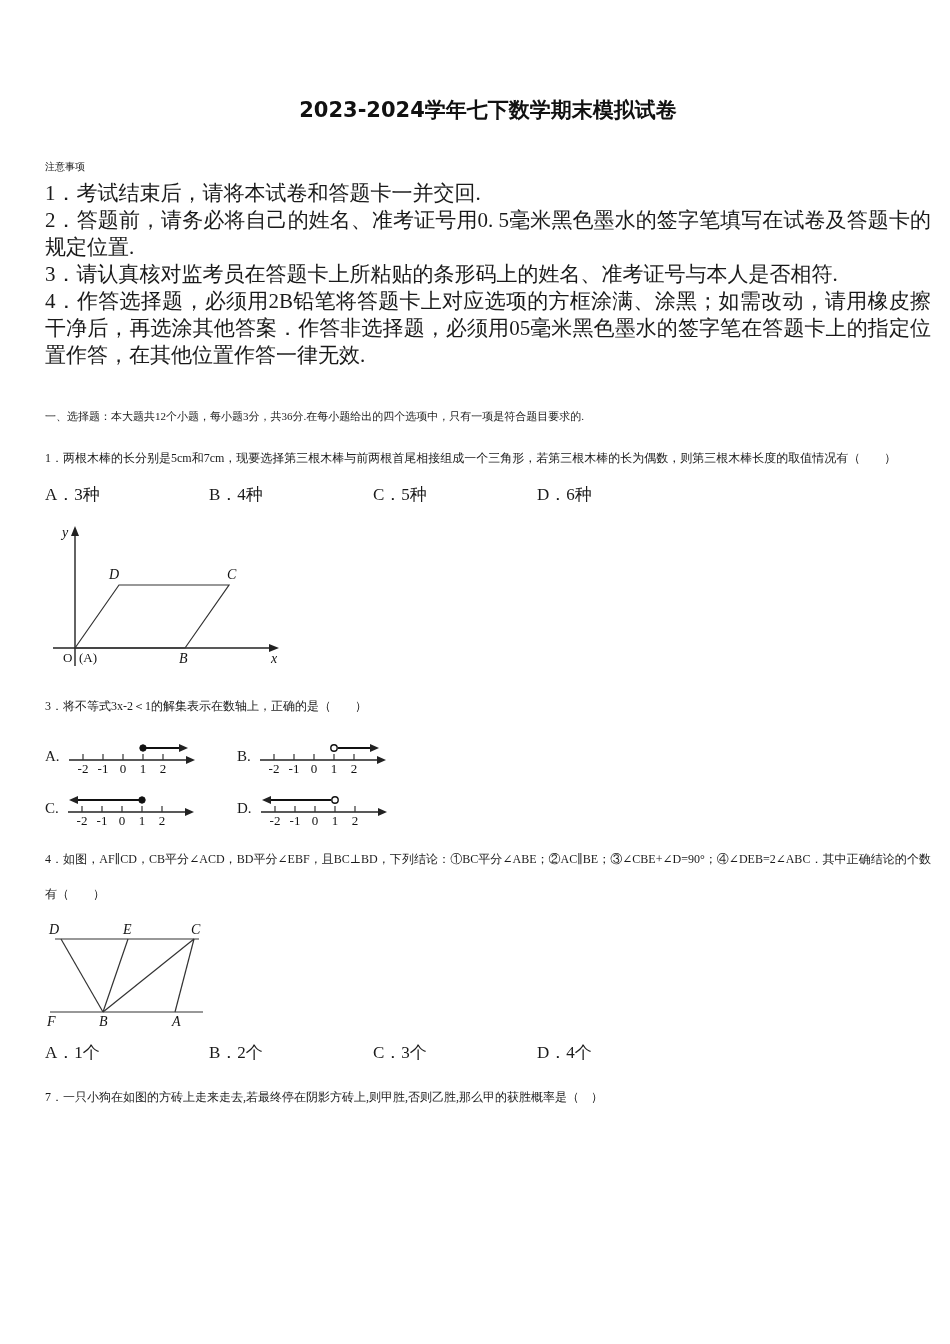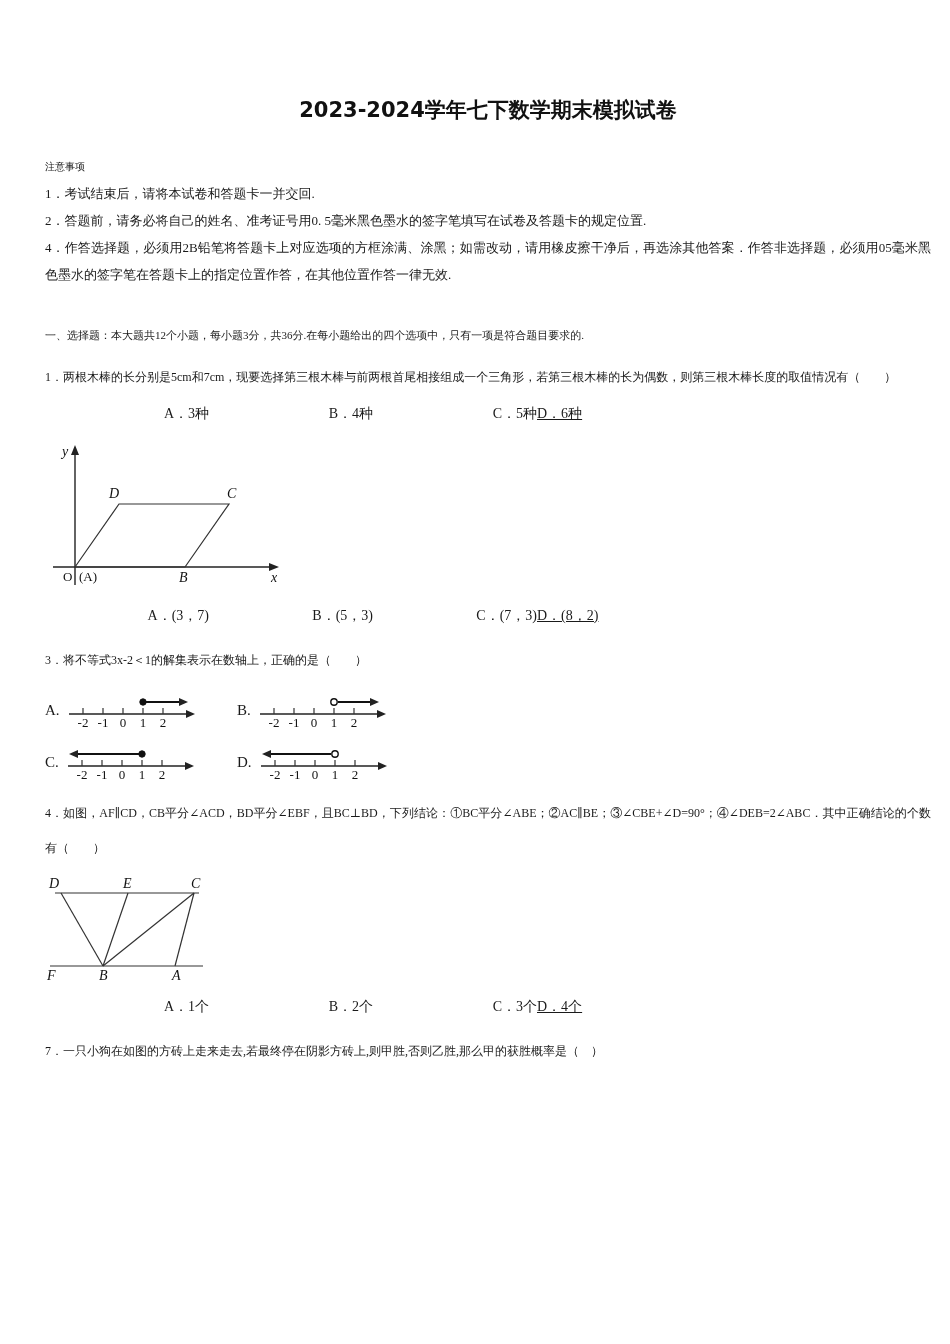--- a/index.html
+++ b/index.html
@@ -16,44 +16,43 @@
   .title {
     text-align: center;
     font-size: 21px;
     font-weight: 700;
     font-family: "DejaVu Sans", "Liberation Sans", sans-serif;
     margin-bottom: 30px;
     color: #111;
   }
 
   .notice-header { font-size: 10px; line-height: 26px; }
-  .notice-item   { font-size: 13px; line-height: 27px; text-align: justify; }
+  .notice-item   { font-size: 21px; line-height: 27px; text-align: justify; }
 
   .section-header {
     margin-top: 34px;
     font-size: 11px;
     line-height: 27px;
   }
 
   .question {
     font-size: 12px;
     line-height: 35px;
     margin-top: 11px;
     text-align: justify;
   }
 
   .options {
     display: flex;
-    font-size: 14px;
+    font-size: 17px;
     line-height: 30px;
     margin: 4px 0 12px 0;
-    text-align: right;
   }
   .opt { width: 164px; }
-  .opt:last-child { width: auto; text-decoration: underline; }
+  .opt:last-child { width: auto; }
 
   .fig-block { margin: 10px 0 2px 0; }
 
   .nl-grid {
     display: grid;
     grid-template-columns: 192px 192px;
     row-gap: 8px;
     margin: 8px 0 14px 0;
     align-items: center;
   }
@@ -77,20 +76,21 @@
 <body>
 
 <div class="page">
 
   <h1 class="title">2023-2024学年七下数学期末模拟试卷</h1>
 
   <div>
     <div class="notice-header">注意事项</div>
     <p class="notice-item">1．考试结束后，请将本试卷和答题卡一并交回.</p>
     <p class="notice-item">2．答题前，请务必将自己的姓名、准考证号用0. 5毫米黑色墨水的签字笔填写在试卷及答题卡的规定位置.</p>
+    <p class="notice-item">3．请认真核对监考员在答题卡上所粘贴的条形码上的姓名、准考证号与本人是否相符.</p>
     <p class="notice-item">4．作答选择题，必须用2B铅笔将答题卡上对应选项的方框涂满、涂黑；如需改动，请用橡皮擦干净后，再选涂其他答案．作答非选择题，必须用05毫米黑色墨水的签字笔在答题卡上的指定位置作答，在其他位置作答一律无效.</p>
   </div>
 
   <p class="section-header">一、选择题：本大题共12个小题，每小题3分，共36分.在每小题给出的四个选项中，只有一项是符合题目要求的.</p>
 
   <div>
     <p class="question">1．两根木棒的长分别是5cm和7cm，现要选择第三根木棒与前两根首尾相接组成一个三角形，若第三根木棒的长为偶数，则第三根木棒长度的取值情况有（　　）</p>
     <div class="options">
       <span class="opt">A．3种</span>
       <span class="opt">B．4种</span>
@@ -115,26 +115,20 @@
         <polygon class="thin" points="30,126 74,63 184,63 140,126"></polygon>
 
         <text x="18" y="140">O</text>
         <text x="34" y="140">(A)</text>
         <text class="mathlab" x="64" y="57">D</text>
         <text class="mathlab" x="182" y="57">C</text>
         <text class="mathlab" x="134" y="141">B</text>
       </svg>
     </div>
 
-    <div class="options">
-      <span class="opt">A．(3，7)</span>
-      <span class="opt">B．(5，3)</span>
-      <span class="opt">C．(7，3)</span>
-      <span class="opt">D．(8，2)</span>
-    </div>
   </div>
 
   <div>
     <p class="question">3．将不等式3x-2＜1的解集表示在数轴上，正确的是（　　）</p>
 
     <div class="nl-grid">
 
       <div class="nl-cell">
         <span class="nl-label">A.</span>
         <svg width="132" height="44" viewBox="0 0 132 44">

